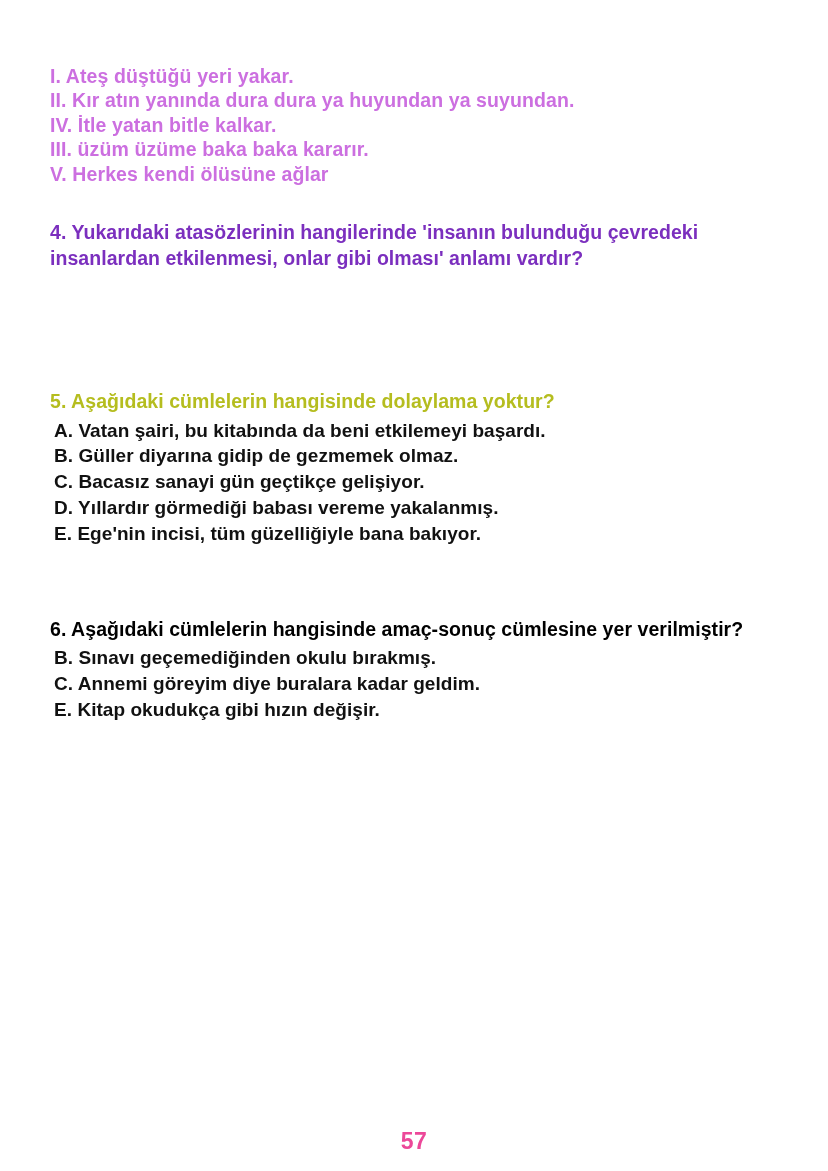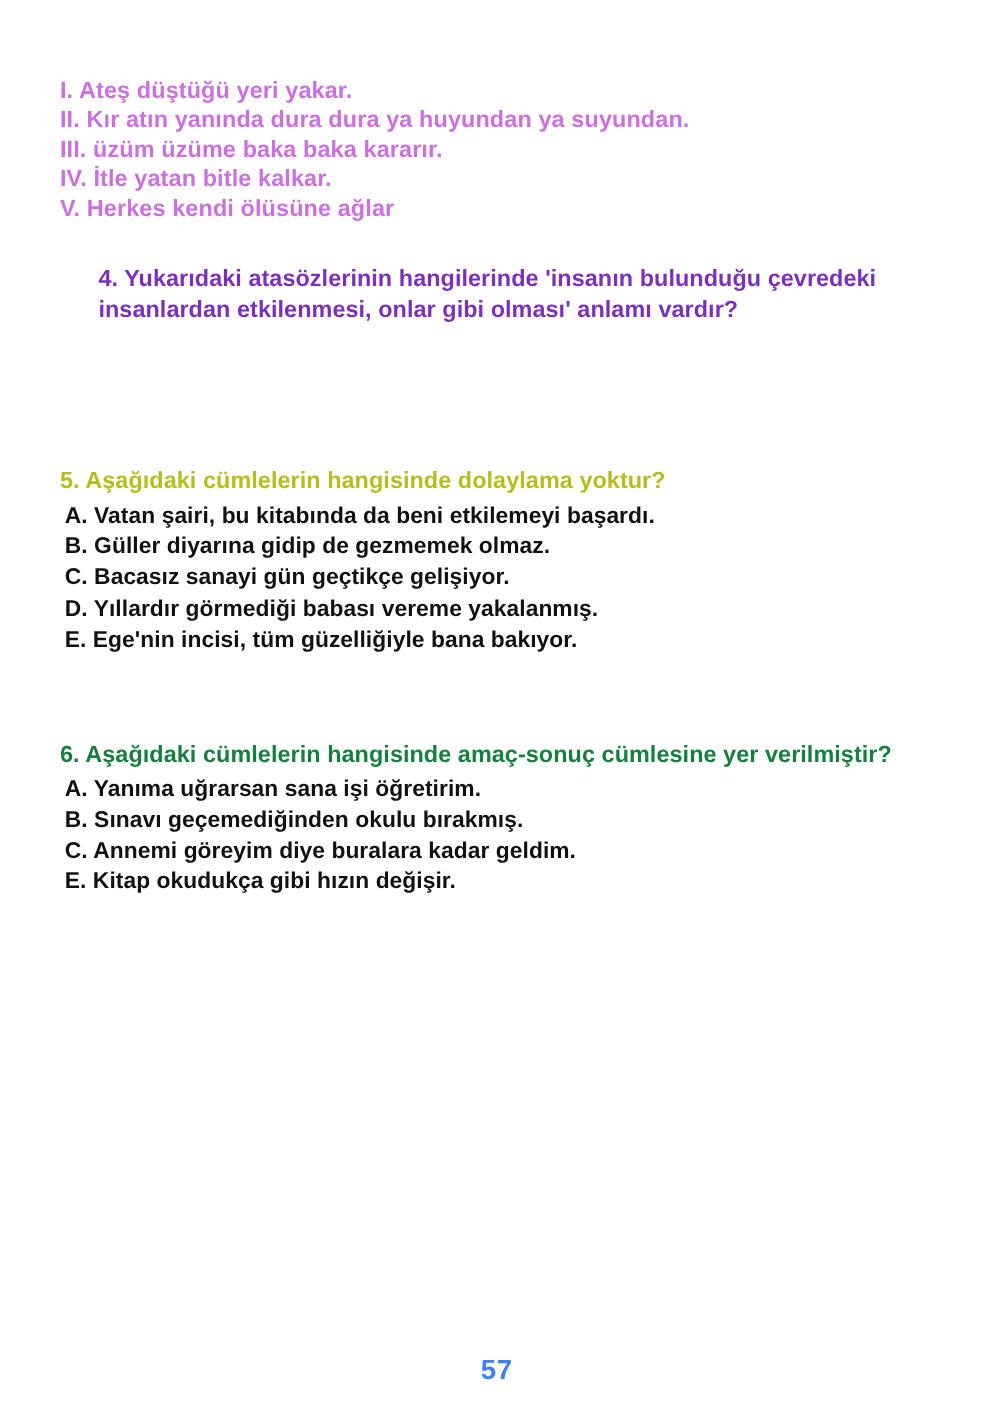--- a/index.html
+++ b/index.html
@@ -53,23 +53,23 @@
   .q5-block { margin-top: 118px; }
   .q6-block { margin-top: 70px; }
 
   .question-stem {
     font-size: 19.5px;
     line-height: 25.5px;
     font-weight: 700;
     letter-spacing: 0.05px;
     margin: 0 0 3px 0;
   }
-  .stem-purple { color: #7b2fbe; margin-left: 32px; }
+  .stem-purple { color: #7b2fbe; }
   .stem-olive  { color: #b5bd1f; }
-  .stem-cyan   { color: #15803d; }
+  .stem-cyan   { color: #000000; }
 
   .option-list {
     margin: 0;
     padding: 0;
     list-style: none;
   }
   .option-item {
     font-size: 19px;
     line-height: 25.8px;
     font-weight: 700;
@@ -85,35 +85,35 @@
   
   .page-number {
     position: absolute;
     left: 0;
     right: 0;
     top: 1128px;
     text-align: center;
     font-size: 23px;
     font-weight: 800;
     letter-spacing: 0.5px;
-    color: #3b82f6;
+    color: #ec4899;
   }
 </style>
 </head>
 <body>
 
 <div class="page">
 
   <div class="content">
 
     <ul class="proverb-list">
       <li class="proverb-item">I. Ateş düştüğü yeri yakar.</li>
       <li class="proverb-item">II. Kır atın yanında dura dura ya huyundan ya suyundan.</li>
+      <li class="proverb-item">IV. İtle yatan bitle kalkar.</li>
       <li class="proverb-item">III. üzüm üzüme baka baka kararır.</li>
-      <li class="proverb-item">IV. İtle yatan bitle kalkar.</li>
       <li class="proverb-item">V. Herkes kendi ölüsüne ağlar</li>
     </ul>
 
     <div class="question-block q4-block">
       <p class="question-stem stem-purple">
         <span style="display: block;">4. Yukarıdaki atasözlerinin hangilerinde 'insanın bulunduğu çevredeki</span>
         <span style="display: block;">insanlardan etkilenmesi, onlar gibi olması' anlamı vardır?</span>
       </p>
     </div>
 
@@ -124,21 +124,20 @@
         <li class="option-item">B. Güller diyarına gidip de gezmemek olmaz.</li>
         <li class="option-item">C. Bacasız sanayi gün geçtikçe gelişiyor.</li>
         <li class="option-item">D. Yıllardır görmediği babası vereme yakalanmış.</li>
         <li class="option-item">E. Ege'nin incisi, tüm güzelliğiyle bana bakıyor.</li>
       </ul>
     </div>
 
     <div class="question-block q6-block">
       <p class="question-stem stem-cyan">6. Aşağıdaki cümlelerin hangisinde amaç-sonuç cümlesine yer verilmiştir?</p>
       <ul class="option-list">
-        <li class="option-item">A. Yanıma uğrarsan sana işi öğretirim.</li>
         <li class="option-item">B. Sınavı geçemediğinden okulu bırakmış.</li>
         <li class="option-item">C. Annemi göreyim diye buralara kadar geldim.</li>
         <li class="option-item">E. Kitap okudukça gibi hızın değişir.</li>
       </ul>
     </div>
 
   </div>
 
   <div class="page-number">57</div>
 

